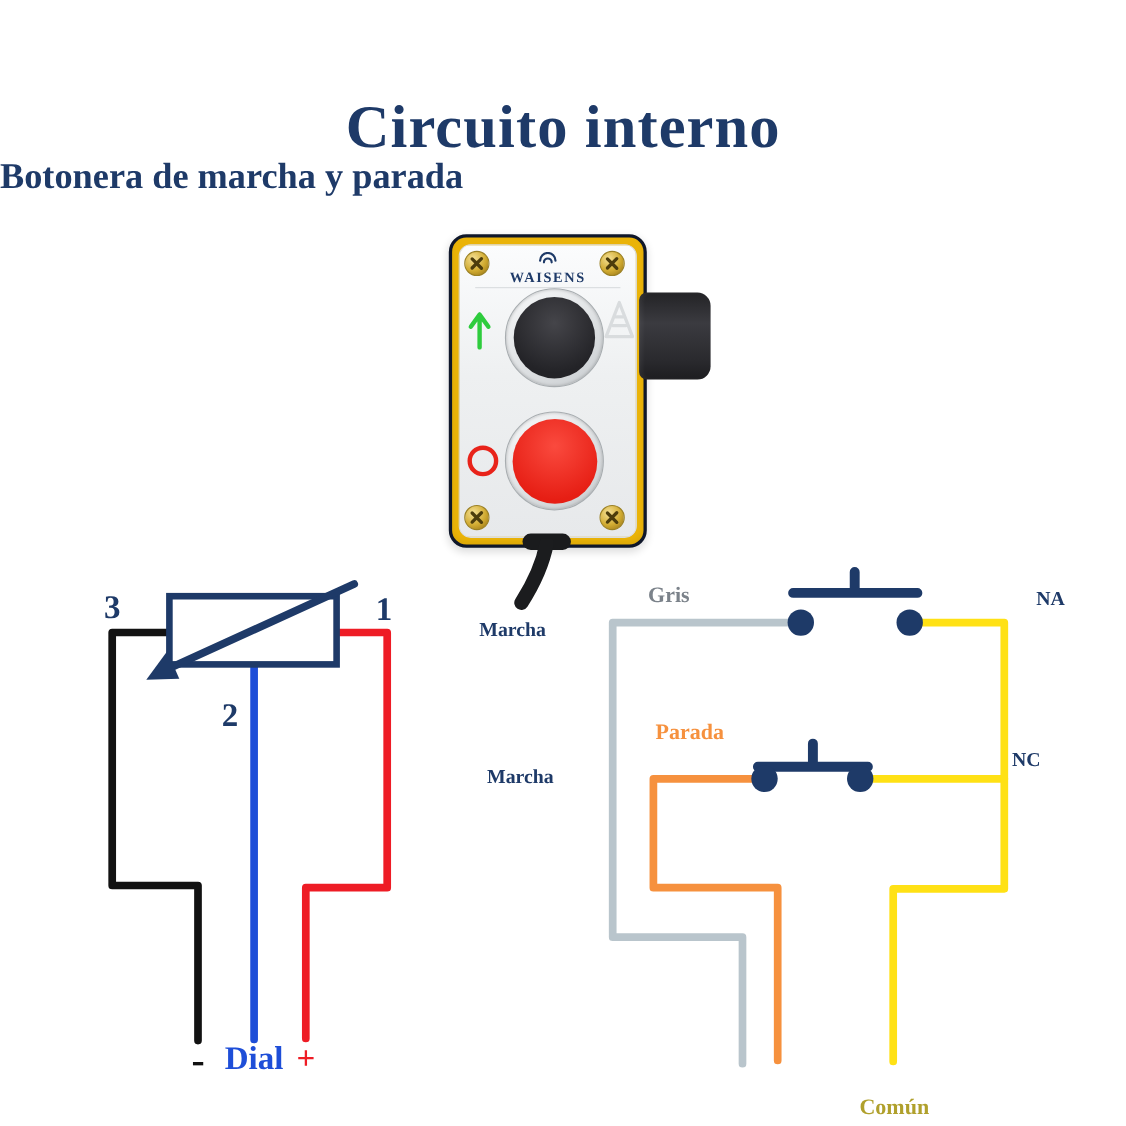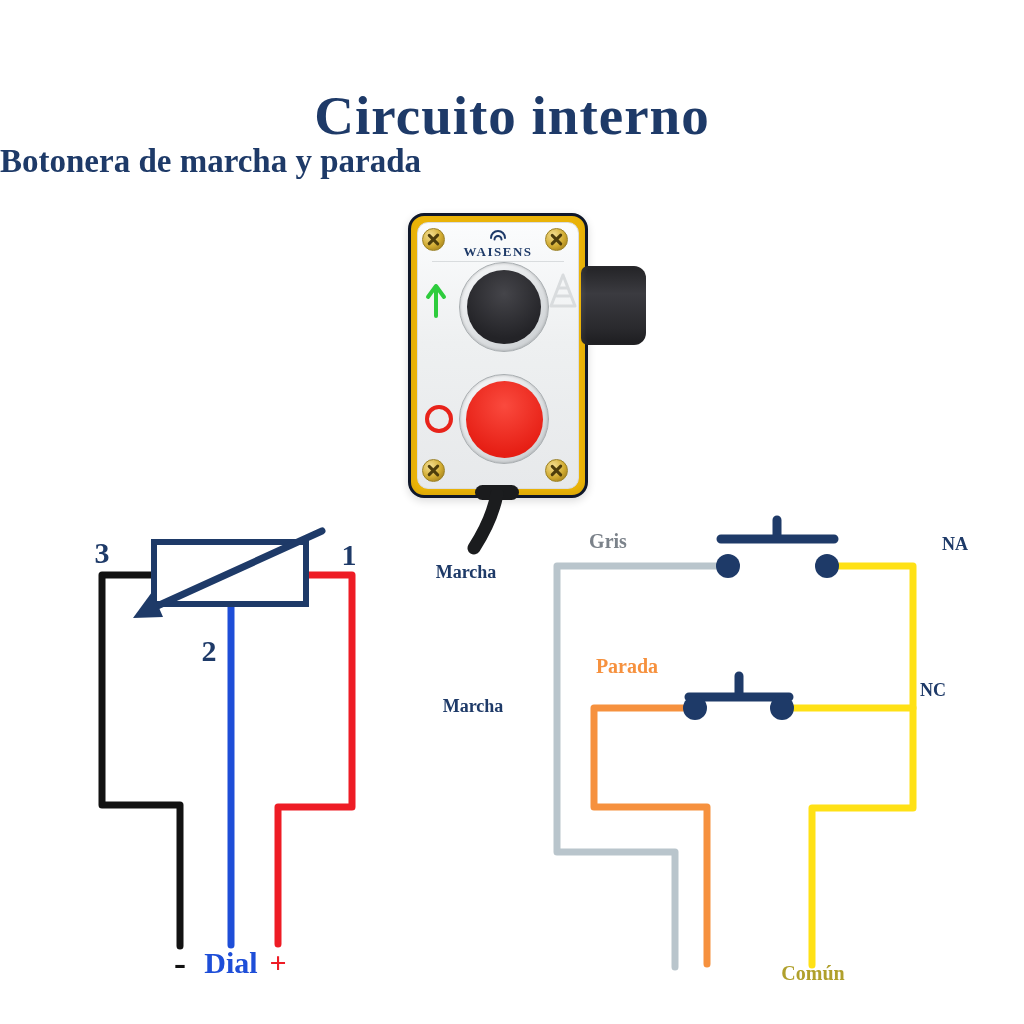--- a/index.html
+++ b/index.html
@@ -148,15 +148,15 @@
   <div class="lbl black fs36" style="left:180px;top:942px">-</div>
   <div class="lbl blue fs30" style="left:231px;top:946px">Dial</div>
   <div class="lbl red fs30" style="left:278px;top:946px">+</div>
 
   <div class="lbl navy fs26" style="left:466px;top:562px">Marcha</div>
   <div class="lbl navy fs26" style="left:473px;top:696px">Marcha</div>
   <div class="lbl grey fs24" style="left:608px;top:530px">Gris</div>
   <div class="lbl orange fs24" style="left:627px;top:655px">Parada</div>
   <div class="lbl navy fs26" style="left:955px;top:534px">NA</div>
   <div class="lbl navy fs26" style="left:933px;top:680px">NC</div>
-  <div class="lbl olive fs24" style="left:813px;top:962px">Común</div>
+  <div class="lbl olive fs24" style="left:813px;top:996px">Común</div>
 
 </div>
 
 </body></html>

